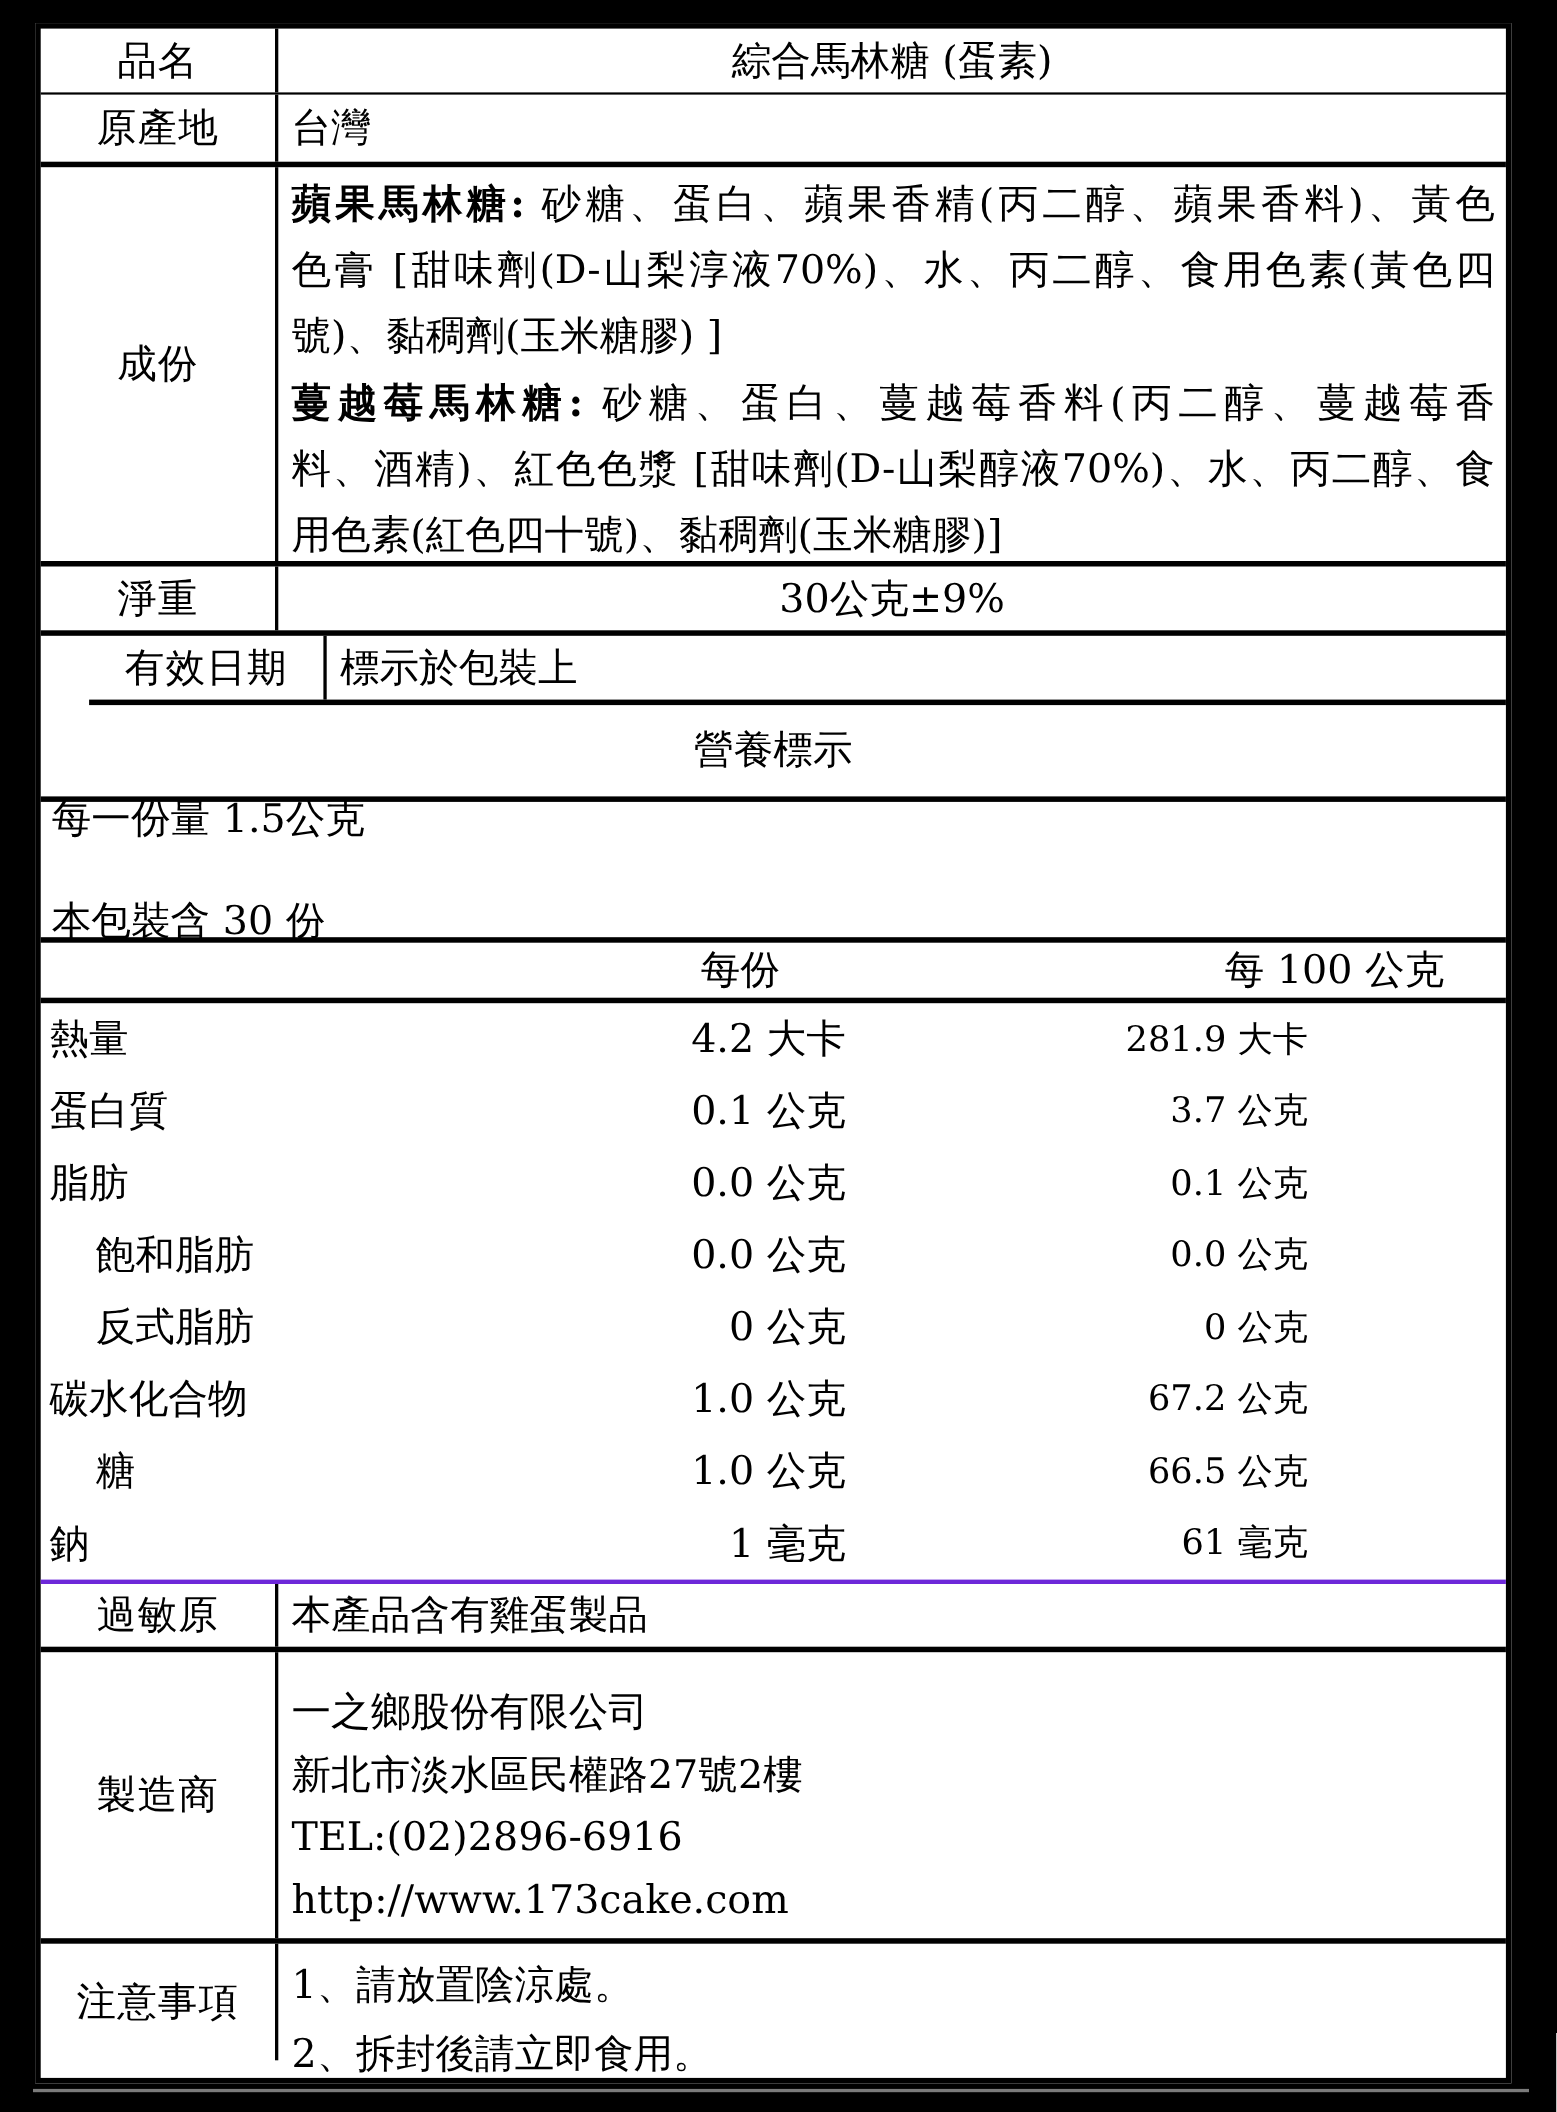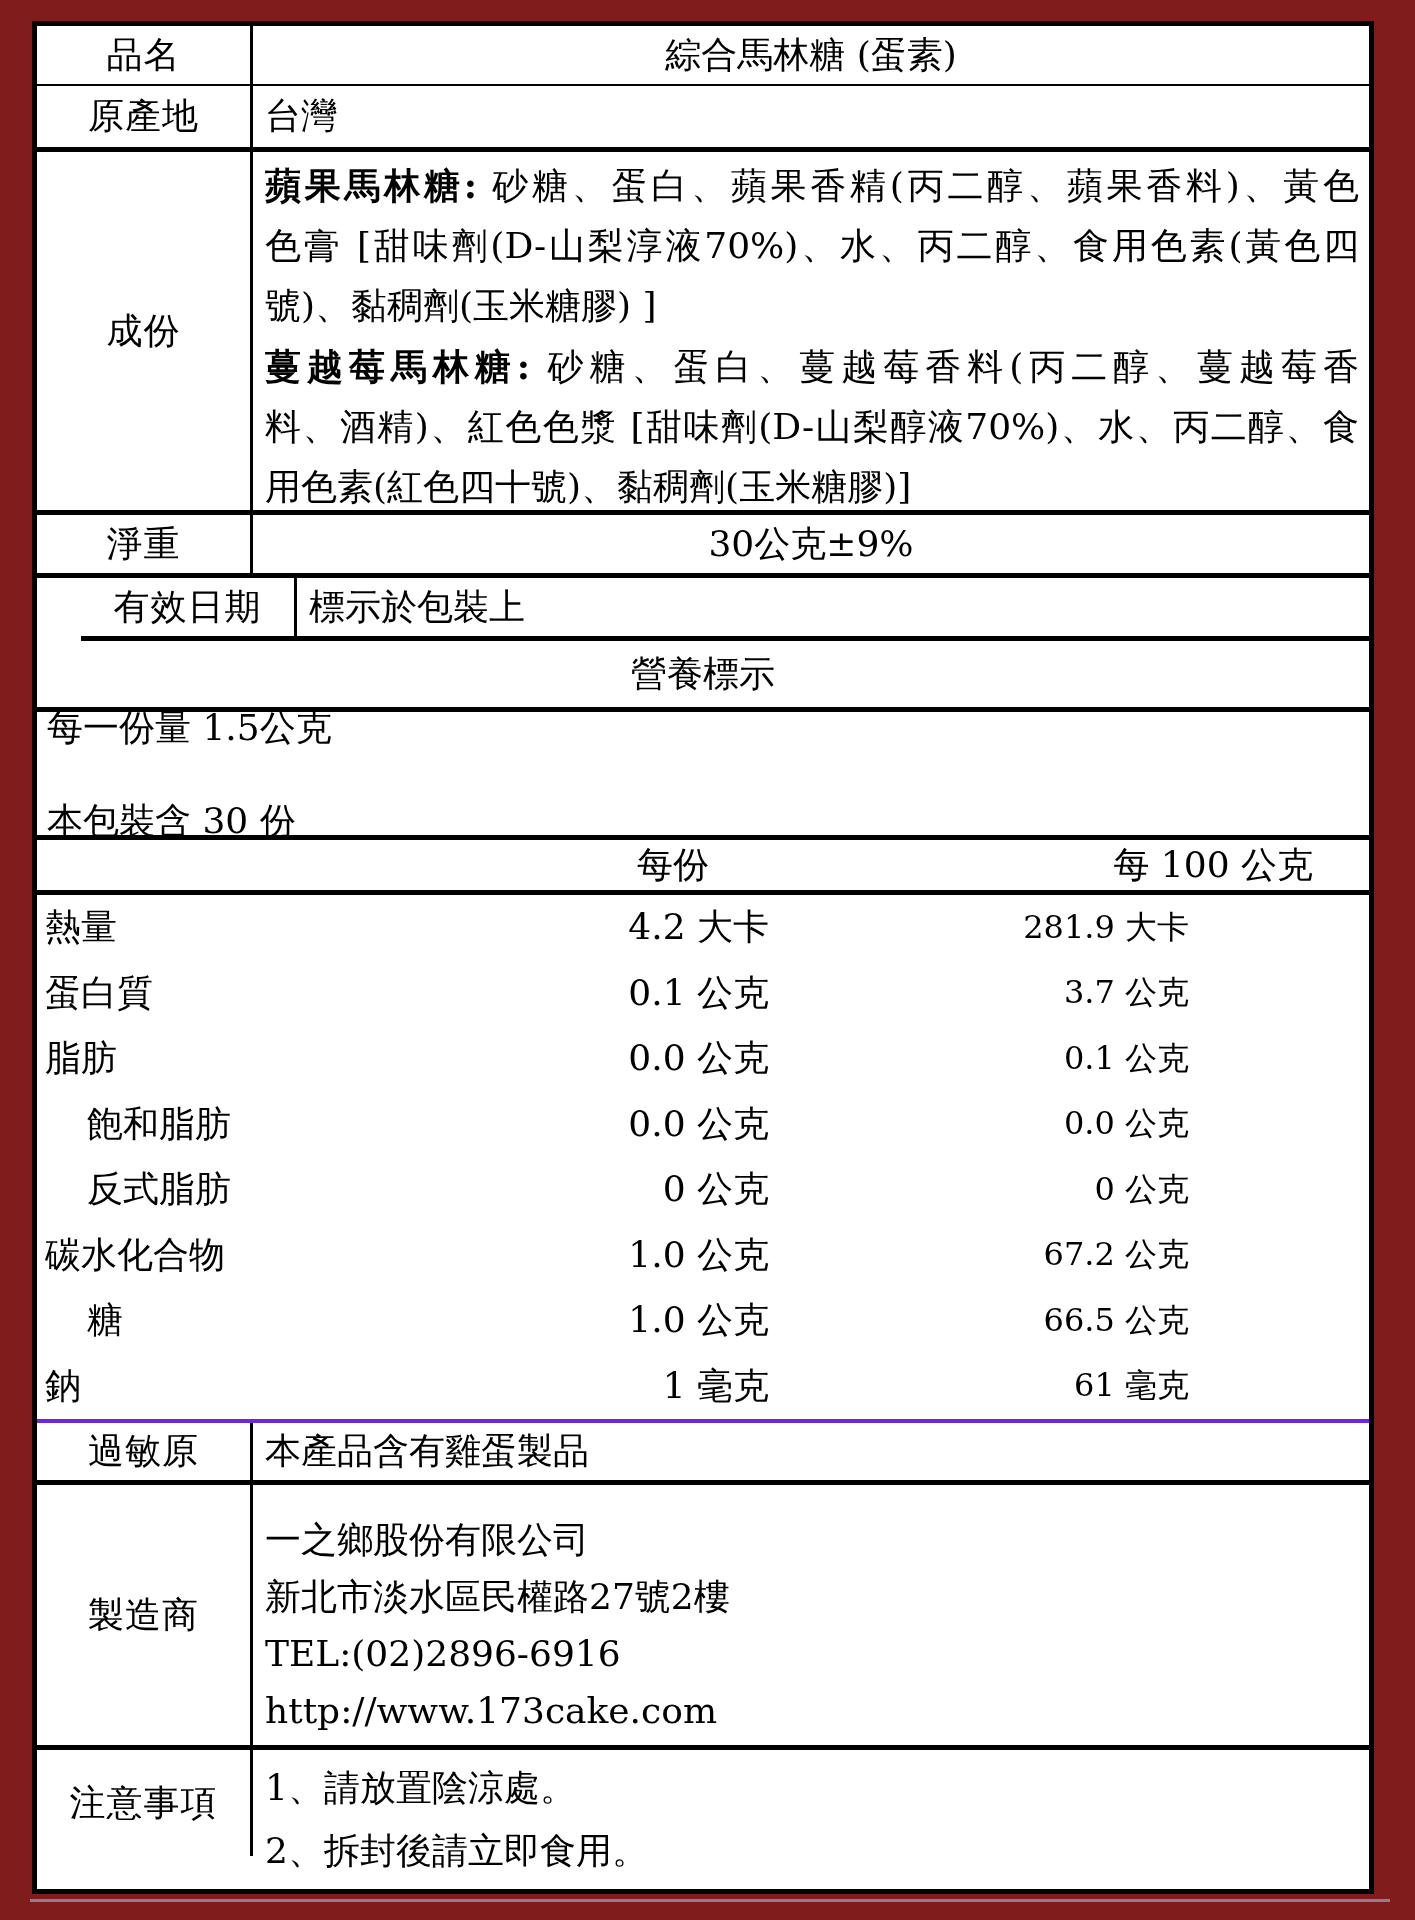--- a/index.html
+++ b/index.html
@@ -2,21 +2,21 @@
 <html><head>
 <meta charset="utf-8">
 <style>
   html,body { margin:0; padding:0; background:#ffffff; }
   body {
     width:1415px; height:1920px;
     font-family:"DejaVu Serif","Liberation Serif",serif;
     color:#000;
     -webkit-font-smoothing:antialiased;
   }
-  .sheet { position:relative; width:1415px; height:1920px; background:#7f1d1d; overflow:hidden; }
+  .sheet { position:relative; width:1415px; height:1920px; background:#000000; overflow:hidden; }
 
   .spec-table {
     position:absolute; left:32px; top:21px;
     width:1342px; height:1873px;
     border:5px solid #000; box-sizing:border-box;
     display:flex; flex-direction:column;
     background:#fff;
   }
   .row { display:flex; box-sizing:border-box; flex:0 0 auto; }
   .bb2 { border-bottom:2px solid #000; }
@@ -33,21 +33,21 @@
   .vc { display:flex; align-items:center; }
   .center { justify-content:center; }
   .pl { padding-left:12px; }
 
   
   .r-product  { height:60px; }
   .r-origin   { height:66px; }
   .r-ingred   { height:363px; }
   .r-net      { height:63px; }
   .r-expiry   { height:63px;margin-left:44px; }
-  .r-ntitle   { height:71px; }
+  .r-ntitle   { height:88px; }
   .r-serving  { height:128px;gap:26px; }
   .r-nhead    { height:55px; }
   .r-nut      { height:528px; flex-direction:column; }
   .r-allergen { height:62px; }
   .r-mfg      { height:265px; }
   .r-notes    { height:106px; }
 
   
   .ingred-text { padding:3px 10px 0 12px; }
   .ing-line { line-height:60px; font-size:36px; white-space:nowrap; }

